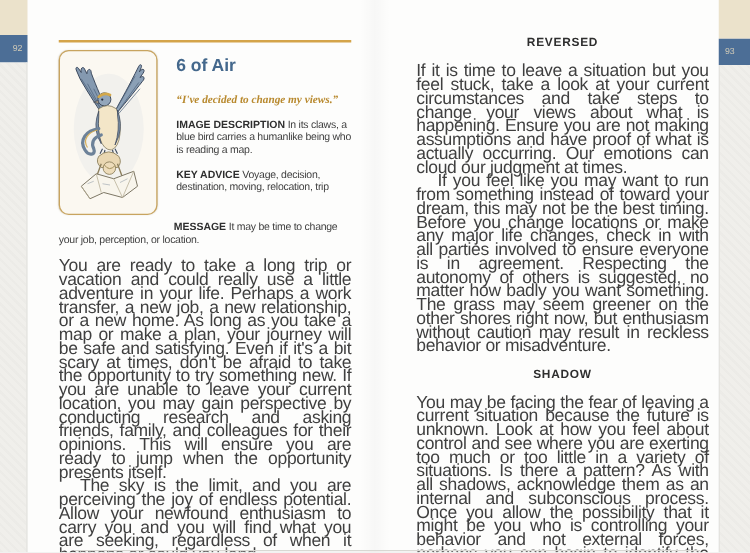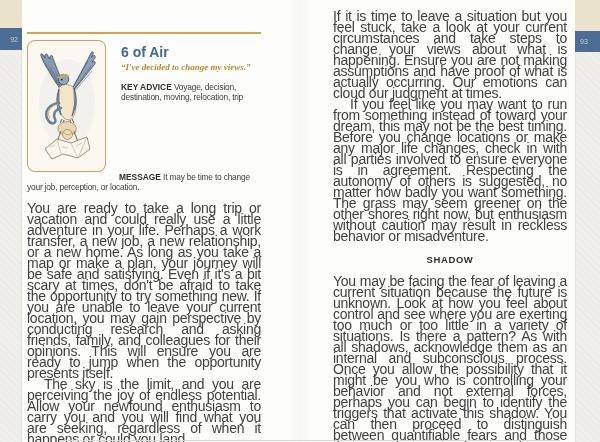--- a/index.html
+++ b/index.html
@@ -22,35 +22,35 @@
   .edge-left .grey{top:50px;border-right:1px solid #e4e3df;}
   .edge-right .grey{top:52px;border-left:1px solid #e4e3df;}
   .tab{
     position:absolute;left:0;width:100%;background:#4c6e96;color:#d3ccb8;
     font-size:7px;display:flex;align-items:center;line-height:1;
   }
   .edge-left .tab{top:28px;height:22px;justify-content:flex-end;padding-right:4px;}
   .edge-right .tab{top:31px;height:21px;justify-content:flex-start;padding-left:5px;}
   
   .page{position:absolute;top:0;height:442px;width:278px;overflow:hidden;}
-  .page-left{left:16px;padding:0 33px 0 11px;}
+  .page-left{left:36px;padding:0 33px 0 11px;}
   .page-right{left:300px;padding:0 11px 0 33px;}
   .goldline{height:2px;background:#d4a44a;margin-top:32px;}
   
   .card{
     float:left;width:79px;height:132px;margin:6px 15px 0 0;
     border:1px solid #c8a45f;border-radius:8px;background:#fbf8f1;
     overflow:hidden;box-shadow:0 0 1px rgba(120,90,30,.25);
   }
   .card-title{
     font-size:14px;font-weight:bold;color:#44688c;margin:11px 0 0 0;line-height:15px;
   }
   .quote{
     font-family:"Liberation Serif",serif;font-style:italic;font-weight:bold;
-    color:#b8892e;font-size:9px;margin-top:2px;white-space:nowrap;letter-spacing:0px;padding-left:11px;
+    color:#b8892e;font-size:9px;margin-top:14px;white-space:nowrap;letter-spacing:0px;padding-left:11px;
   }
   .meta{
     font-size:8.4px;line-height:10px;letter-spacing:-0.2px;margin:10px 0 0 0;text-align:left;
   }
   .meta b{color:#2e2e2e;letter-spacing:0px;}
   .meta.message{clear:left;margin-top:22px;text-indent:92px;}
   .section-heading{
     font-size:9.5px;font-weight:bold;color:#2e2e2e;letter-spacing:0.6px;
     text-align:center;margin:12px 0 0 0;line-height:11px;
   }
@@ -116,30 +116,32 @@
 
         <path d="M17,108 L29,98 L43,102 L59,96 L62,108 L50,117 L35,113 L24,118 Z" fill="#f8f5ec" stroke="#7d7765" stroke-width="0.8" stroke-linejoin="round"></path>
         <path d="M29,98 L33,113 M43,102 L50,117 M59,96 L50,117 M17,108 L24,118" stroke="#b5ad94" stroke-width="0.6" fill="none"></path>
         <path d="M22,106 L27,104 M34,106 L40,107 M48,105 L54,102" stroke="#9aa4ae" stroke-width="0.5" fill="none"></path>
       </svg>
     </div>
 
     <h1 class="card-title">6 of Air</h1>
     <div class="quote">“I've decided to change my views.”</div>
 
+    <p class="meta"><b>IMAGE DESCRIPTION</b> <span>In its claws, a blue bird carries a humanlike being who is reading a map.</span></p>
 
     <p class="meta"><b>KEY ADVICE</b> <span>Voyage, decision, destination, moving, relocation, trip</span></p>
 
     <p class="meta message"><b>MESSAGE</b> <span>It may be time to change your job, perception, or location.</span></p>
 
     <p class="body">You are ready to take a long trip or vacation and could really use a little adventure in your life. Perhaps a work transfer, a new job, a new relationship, or a new home. As long as you take a map or make a plan, your journey will be safe and satisfying. Even if it's a bit scary at times, don't be afraid to take the opportunity to try something new. If you are unable to leave your current location, you may gain perspective by conducting research and asking friends, family, and colleagues for their opinions. This will ensure you are ready to jump when the opportunity presents itself.</p>
     <p class="body indent">The sky is the limit, and you are perceiving the joy of endless potential. Allow your newfound enthusiasm to carry you and you will find what you are seeking, regardless of when it happens or could you land.</p>
   </div>
 
   <div class="page page-right">
+    <h2 class="section-heading first-heading">REVERSED</h2>
     <p class="body">If it is time to leave a situation but you feel stuck, take a look at your current circumstances and take steps to change your views about what is happening. Ensure you are not making assumptions and have proof of what is actually occurring. Our emotions can cloud our judgment at times.</p>
     <p class="body indent">If you feel like you may want to run from something instead of toward your dream, this may not be the best timing. Before you change locations or make any major life changes, check in with all parties involved to ensure everyone is in agreement. Respecting the autonomy of others is suggested, no matter how badly you want something. The grass may seem greener on the other shores right now, but enthusiasm without caution may result in reckless behavior or misadventure.</p>
 
     <h2 class="section-heading">SHADOW</h2>
     <p class="body">You may be facing the fear of leaving a current situation because the future is unknown. Look at how you feel about control and see where you are exerting too much or too little in a variety of situations. Is there a pattern? As with all shadows, acknowledge them as an internal and subconscious process. Once you allow the possibility that it might be you who is controlling your behavior and not external forces, perhaps you can begin to identify the triggers that activate this shadow. You can then proceed to distinguish between quantifiable fears and those that are imagined, to become empowered.</p>
   </div>
 
   <div class="edge edge-right">
     <div class="cream"></div>
     <div class="tab">

